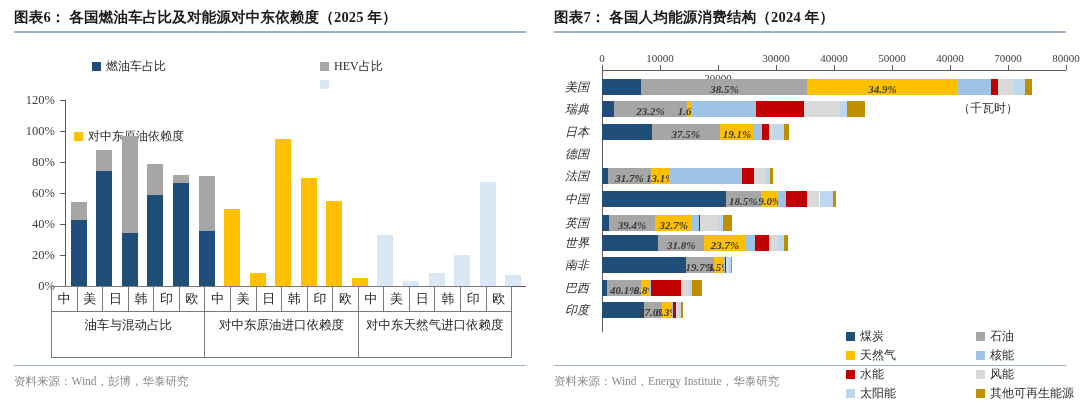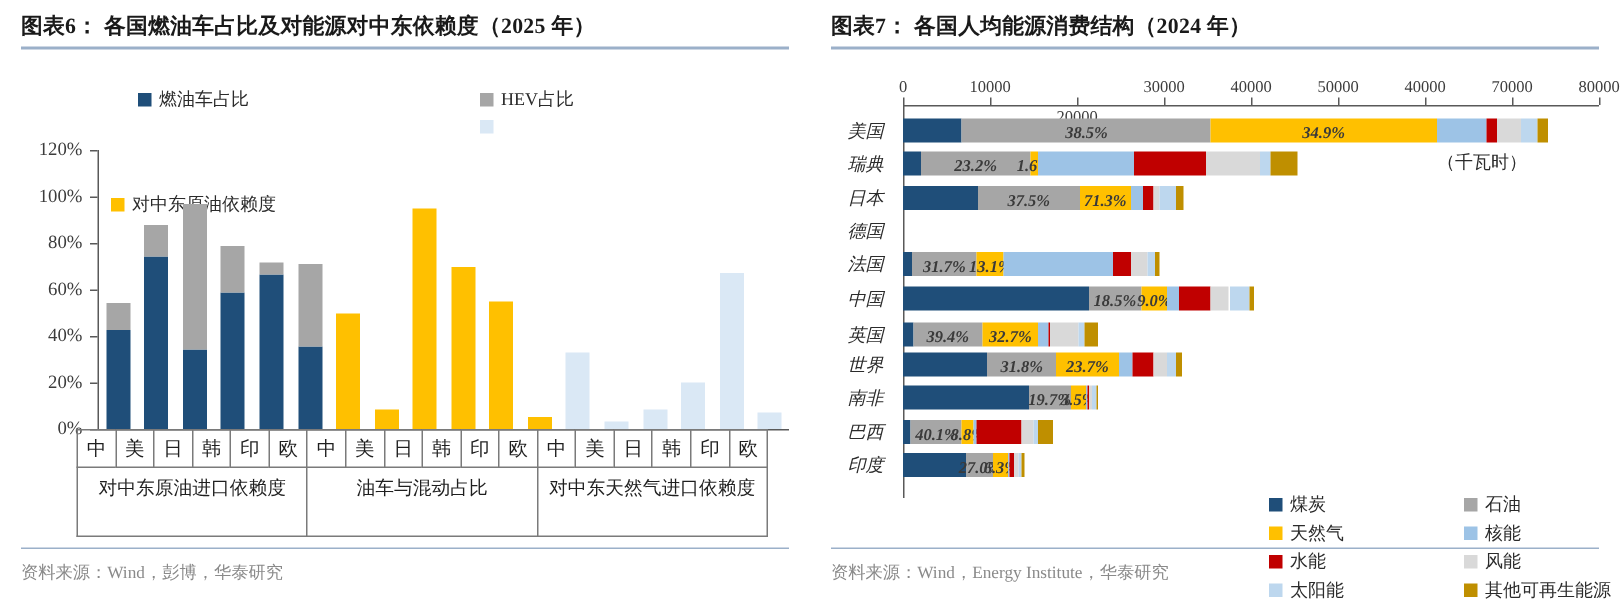--- a/index.html
+++ b/index.html
@@ -208,22 +208,22 @@
           <div class="xcell">印</div>
           <div class="xcell">欧</div>
           <div class="xcell">中</div>
           <div class="xcell">美</div>
           <div class="xcell">日</div>
           <div class="xcell">韩</div>
           <div class="xcell">印</div>
           <div class="xcell">欧</div>
         </div>
       <div class="xrow2" id="l-xrow2">
+          <div class="xgroup" style="flex: 1 1 0px;">油车与混动占比</div>
           <div class="xgroup" style="flex: 1 1 0px;">对中东原油进口依赖度</div>
-          <div class="xgroup" style="flex: 1 1 0px;">油车与混动占比</div>
           <div class="xgroup" style="flex: 1 1 0px;">对中东天然气进口依赖度</div>
         </div>
     </div>
 
     <div class="src-rule"></div>
     <div class="src-note">资料来源：Wind，彭博，华泰研究</div>
   </div>
 
   <div class="panel">
     <div class="fig-title">图表7： 各国人均能源消费结构（2024 年）</div>
@@ -285,21 +285,21 @@
               <div class="rseg" style="background: rgb(191, 143, 0); left: 244.76px; width: 18.56px;"></div>
             </div>
           </div>
           <div class="r-row" style="top: 50.6px;">
             <div class="r-clabel">日本</div>
             <div class="r-track">
               <div class="rseg" style="background: rgb(31, 78, 121); left: 0px; width: 49.88px;"></div>
               <div class="rseg" style="background: rgb(166, 166, 166); left: 49.88px; width: 67.86px;"></div>
               <div class="dlabel" style="left: 83.81px; transform: translateX(-50%);">37.5%</div>
               <div class="rseg" style="background: rgb(255, 192, 0); left: 117.74px; width: 34.22px;"></div>
-              <div class="dlabel" style="left: 134.85px; transform: translateX(-50%);">71.3%</div>
+              <div class="dlabel" style="left: 134.85px; transform: translateX(-50%);">19.1%</div>
               <div class="rseg" style="background: rgb(157, 195, 230); left: 151.96px; width: 8.12px;"></div>
               <div class="rseg" style="background: rgb(192, 0, 0); left: 160.08px; width: 6.96px;"></div>
               <div class="rseg" style="background: rgb(217, 217, 217); left: 167.04px; width: 4.06px;"></div>
               <div class="rseg" style="background: rgb(189, 215, 238); left: 171.1px; width: 11.02px;"></div>
               <div class="rseg" style="background: rgb(191, 143, 0); left: 182.12px; width: 5.22px;"></div>
             </div>
           </div>
           <div class="r-row" style="top: 72.9px;">
             <div class="r-clabel">德国</div>
           </div>

